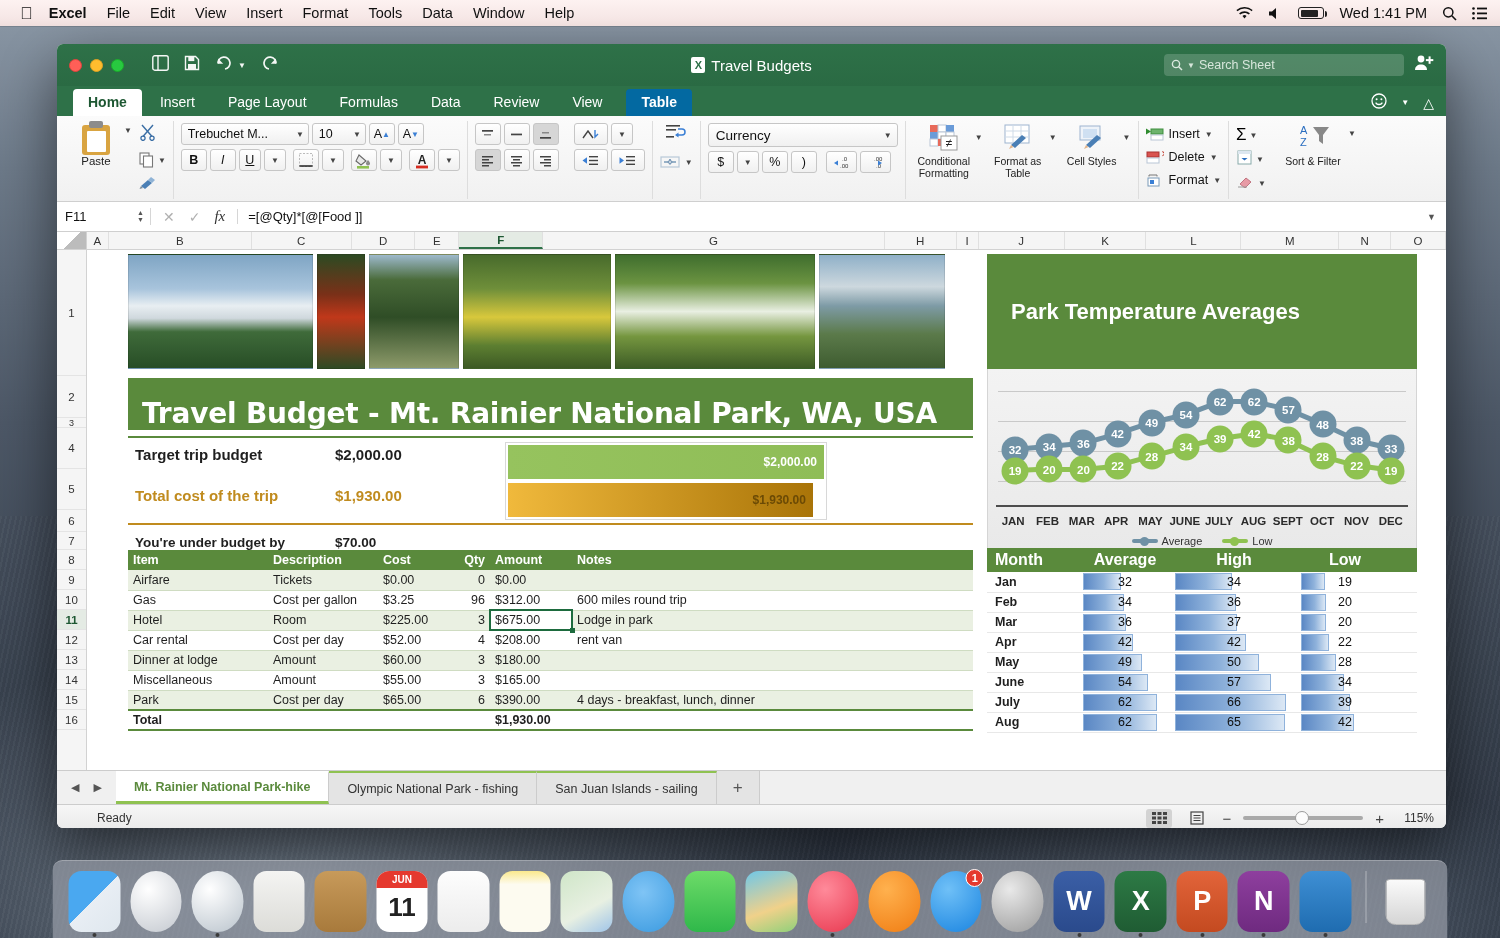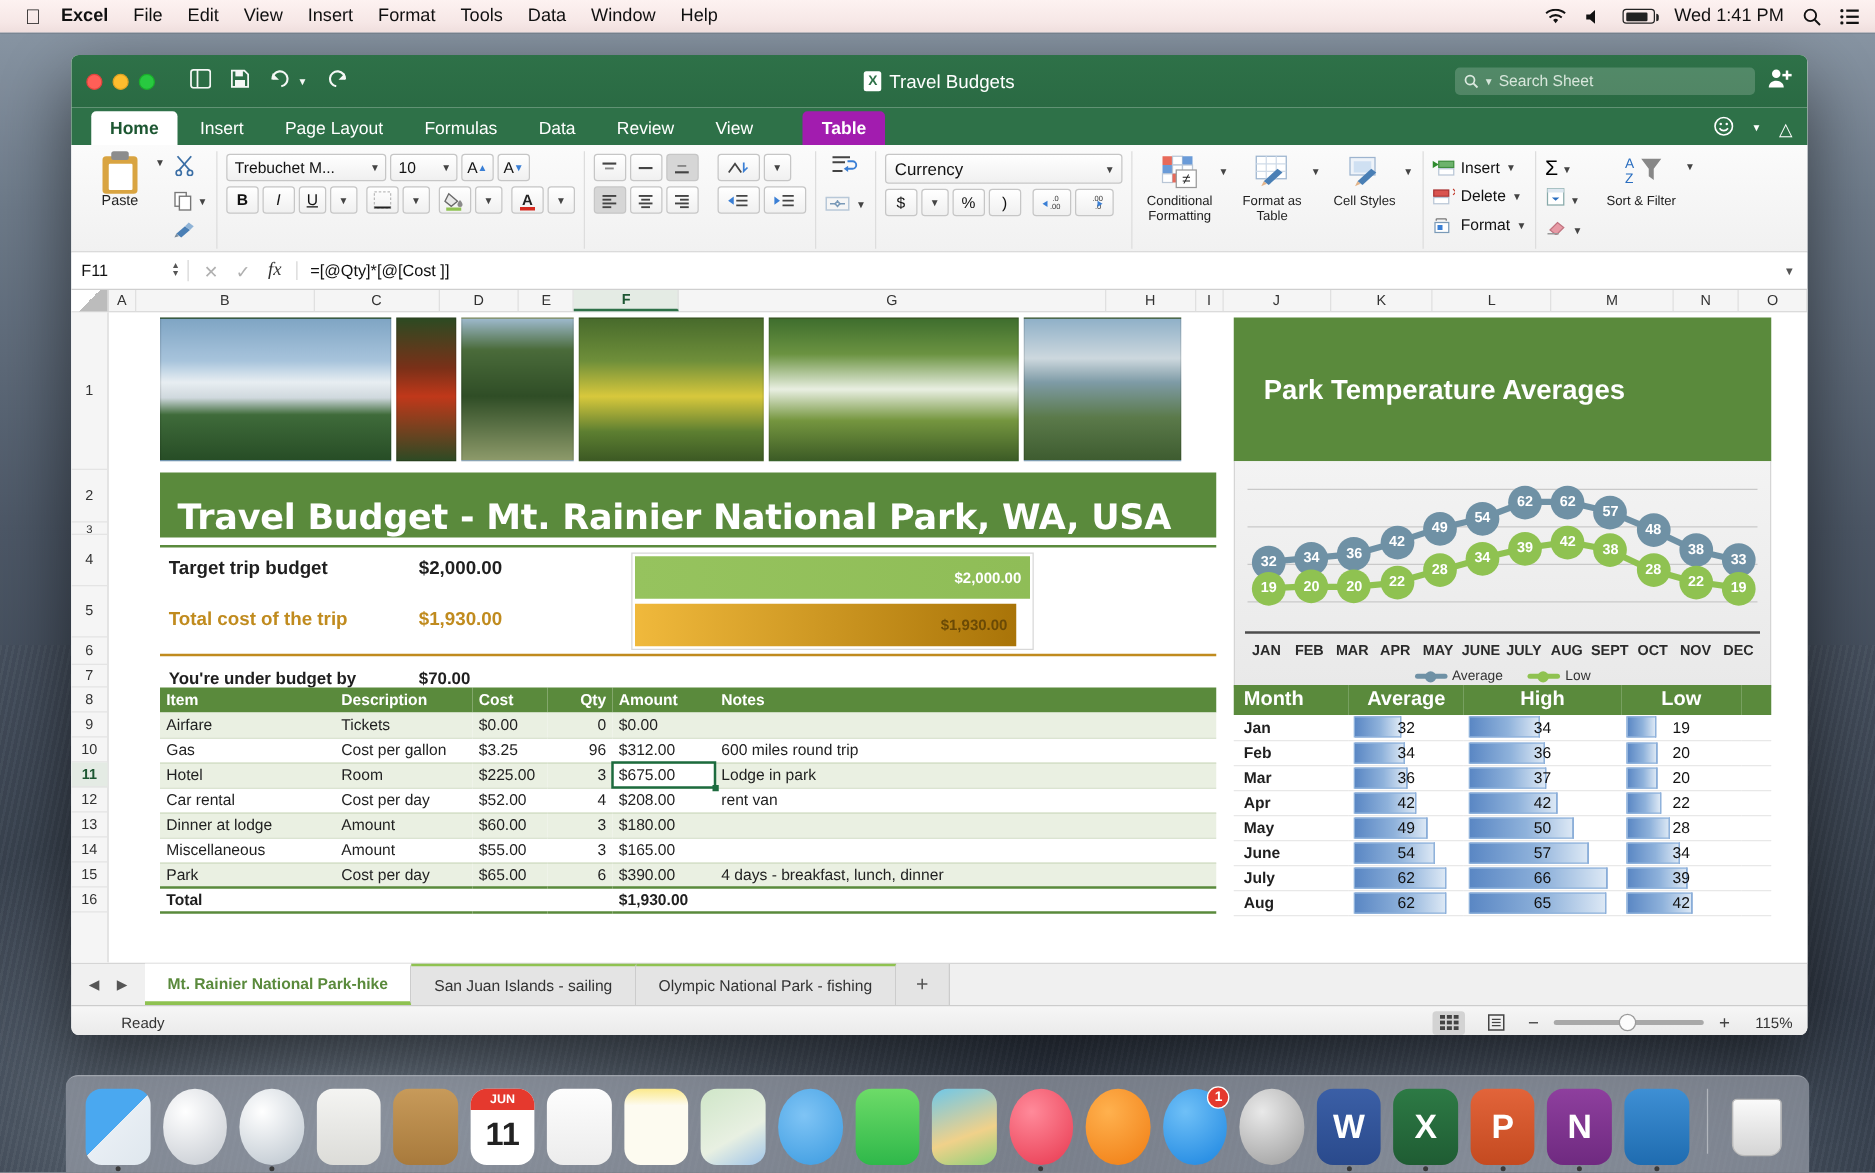--- a/index.html
+++ b/index.html
@@ -53,21 +53,21 @@
     display:flex;align-items:center;justify-content:center;}
   .tb-right{margin-left:auto;display:flex;align-items:center;gap:10px;z-index:2;}
   .searchbox{width:240px;height:22px;background:rgba(255,255,255,.18);border-radius:4px;
     display:flex;align-items:center;padding:0 7px;gap:4px;color:#d7e6db;font-size:12.5px;}
   .person-add{color:#fff;font-size:17px;}
 
   
   .tabs{height:30px;background:#2e7148;display:flex;align-items:flex-end;padding-left:16px;position:relative;}
   .tab{padding:5px 15px 6px;font-size:14px;color:#fff;border-radius:4px 4px 0 0;margin-right:3px;white-space:nowrap;}
   .tab.active{background:#fff;color:#1d5732;font-weight:bold;}
-  .tab.ctx{background:#a21caf;font-weight:bold;margin-left:22px;text-align:center;}
+  .tab.ctx{background:#0369a1;font-weight:bold;margin-left:6px;text-align:center;}
   .tabs .corner{position:absolute;right:12px;bottom:4px;display:flex;gap:14px;align-items:center;color:#fff;font-size:14px;}
 
   
   .ribbon{height:86px;background:linear-gradient(180deg,#fbfbfb,#f1f1f1);
     border-bottom:1px solid #cfcfcf;display:flex;align-items:stretch;padding:5px 4px 0;}
   .grp{display:flex;align-items:flex-start;padding:2px 7px;border-right:1px solid #ddd;height:78px;}
   .grp:last-child{border-right:none;}
   .btn{border:1px solid #c6c6c6;background:linear-gradient(180deg,#fff,#f0f0f0);border-radius:3px;
     display:flex;align-items:center;justify-content:center;font-size:12.5px;color:#111;}
   .col{display:flex;flex-direction:column;gap:4px;}
@@ -727,21 +727,21 @@
     <div class="namebox">F11</div>
     <div class="stepper">
         <span>▲</span>
         <span>▼</span>
       </div>
     <div class="fbicons">
       <span>✕</span>
       <span>✓</span>
       <span class="fx">fx</span>
     </div>
-    <div class="formula">=[@Qty]*[@[Cost ]]</div>
+    <div class="formula">=[@Qty]*[@[Food ]]</div>
     <div class="endcaret">▼</div>
   </div>
 
   <div class="gridwrap">
     <div class="colhead">
       <div class="corner"></div>
       <div class="ch" style="width:22px">A</div>
       <div class="ch" style="width:143px">B</div>
       <div class="ch" style="width:100px">C</div>
       <div class="ch" style="width:64px">D</div>
@@ -1178,22 +1178,22 @@
       </div>
     </div>
   </div>
 
   <div class="sheettabs">
     <div class="navarrows">
       <span>◀</span>
       <span>▶</span>
     </div>
     <div class="stab active">Mt. Rainier National Park-hike</div>
+    <div class="stab greenline">Olympic National Park - fishing</div>
     <div class="stab greenline">San Juan Islands - sailing</div>
-    <div class="stab greenline">Olympic National Park - fishing</div>
     <div class="addsheet">+</div>
   </div>
 
   <div class="statusbar">
     <span style="margin-left:28px;">Ready</span>
     <div class="sb-right">
       <div class="viewbtn on">
         <svg width="15" height="12" viewBox="0 0 15 12">
             <g fill="#444">
               <rect x="0" y="0" width="4" height="3"></rect>

